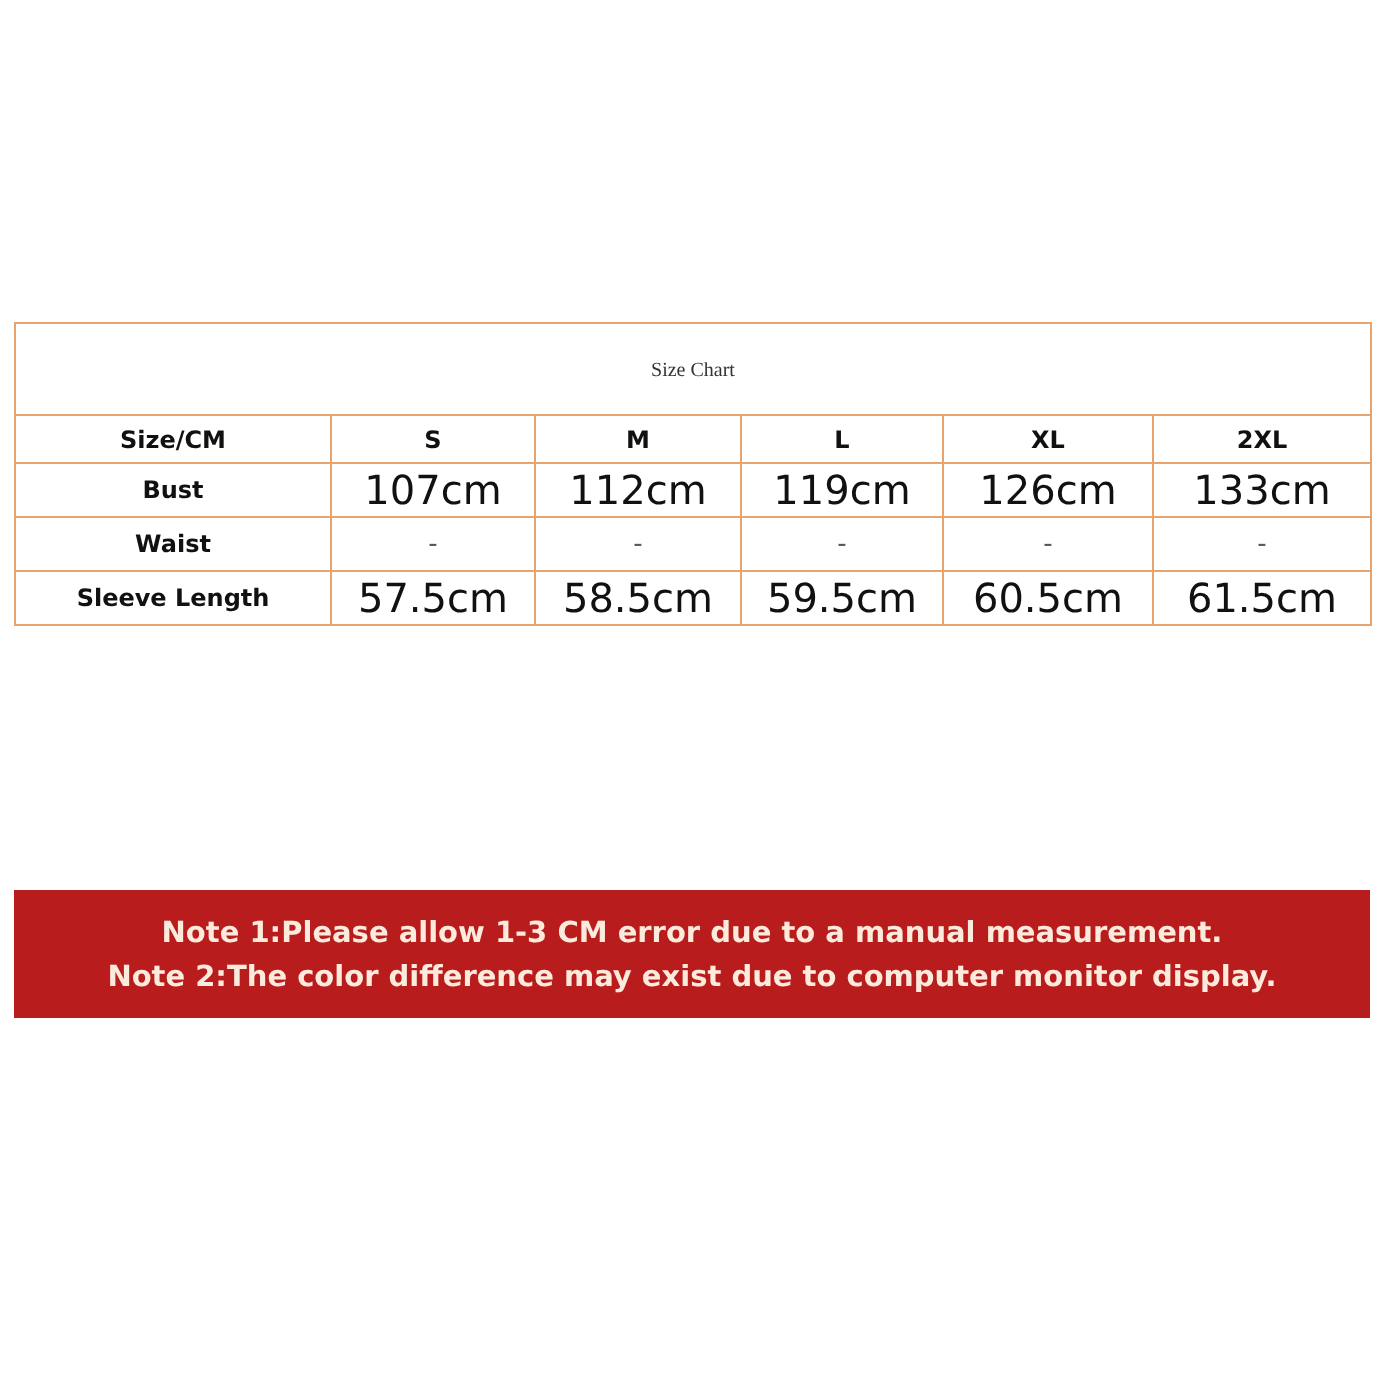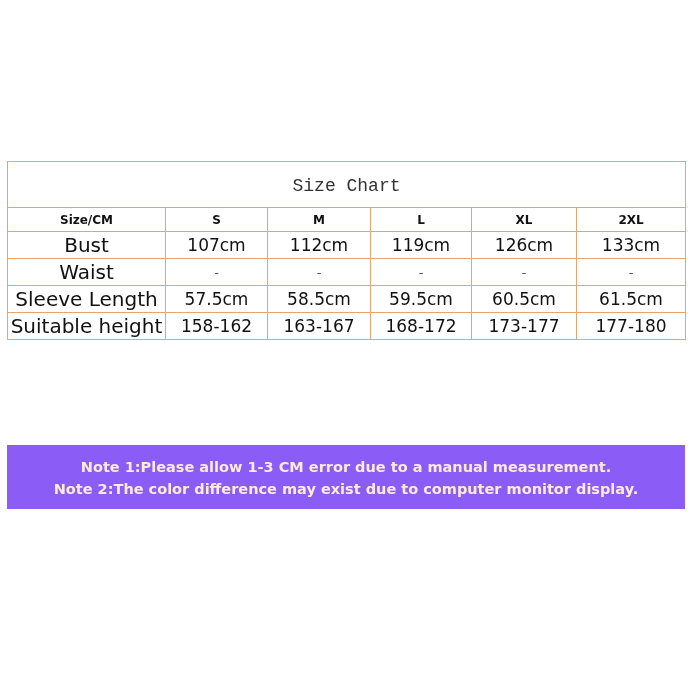--- a/index.html
+++ b/index.html
@@ -24,54 +24,54 @@
       border-collapse: collapse;
       width: 678px;
       table-layout: fixed;
     }
     table.size-table td {
       border: 1px solid #E8A36E;
       text-align: center;
       vertical-align: middle;
       padding: 0;
       color: #111111;
-      font-size: 17px;
+      font-size: 20px;
       line-height: 1;
       white-space: nowrap;
       overflow: hidden;
     }
     table.size-table td.title-cell {
       height: 43px;
-      font-family: Liberation Mono, monospace;
-      font-size: 18px;
+      font-family: Liberation Serif, serif;
+      font-size: 10px;
       color: #333333;
       padding-top: 2px;
     }
     table.size-table td.label {
-      font-weight: normal;
-      font-size: 20px;
+      font-weight: bold;
+      font-size: 12px;
     }
     table.size-table tr.hdr td {
       font-weight: bold;
       font-size: 12px;
     }
     table.size-table tr.r-size td { height: 23px; }
     table.size-table tr.r-us td { height: 25px; }
     table.size-table tr.r-std td { height: 26px; }
     table.size-table td.dash {
       color: #555555;
       font-size: 13px;
     }
     .notes-banner {
       position: absolute;
       left: 7px;
       top: 445px;
       width: 678px;
       height: 64px;
-      background: #8b5cf6;
+      background: #b91c1c;
       color: #FCEBDD;
       font-weight: bold;
       font-size: 14.5px;
       text-align: center;
       box-sizing: border-box;
       padding-top: 11px;
       line-height: 22px;
     }
     .notes-banner div {
       white-space: nowrap;
@@ -119,28 +119,20 @@
         <td class="dash">-</td>
       </tr>
       <tr class="r-std">
         <td class="label">Sleeve Length</td>
         <td>57.5cm</td>
         <td>58.5cm</td>
         <td>59.5cm</td>
         <td>60.5cm</td>
         <td>61.5cm</td>
       </tr>
-      <tr class="r-std">
-        <td class="label">Suitable height</td>
-        <td>158-162</td>
-        <td>163-167</td>
-        <td>168-172</td>
-        <td>173-177</td>
-        <td>177-180</td>
-      </tr>
     </tbody>
   </table>
 </div>
 
 <div class="notes-banner">
   <div>Note 1:Please allow 1-3 CM error due to a manual measurement.</div>
   <div>Note 2:The color difference may exist due to computer monitor display.</div>
 </div>
 
 </body></html>

